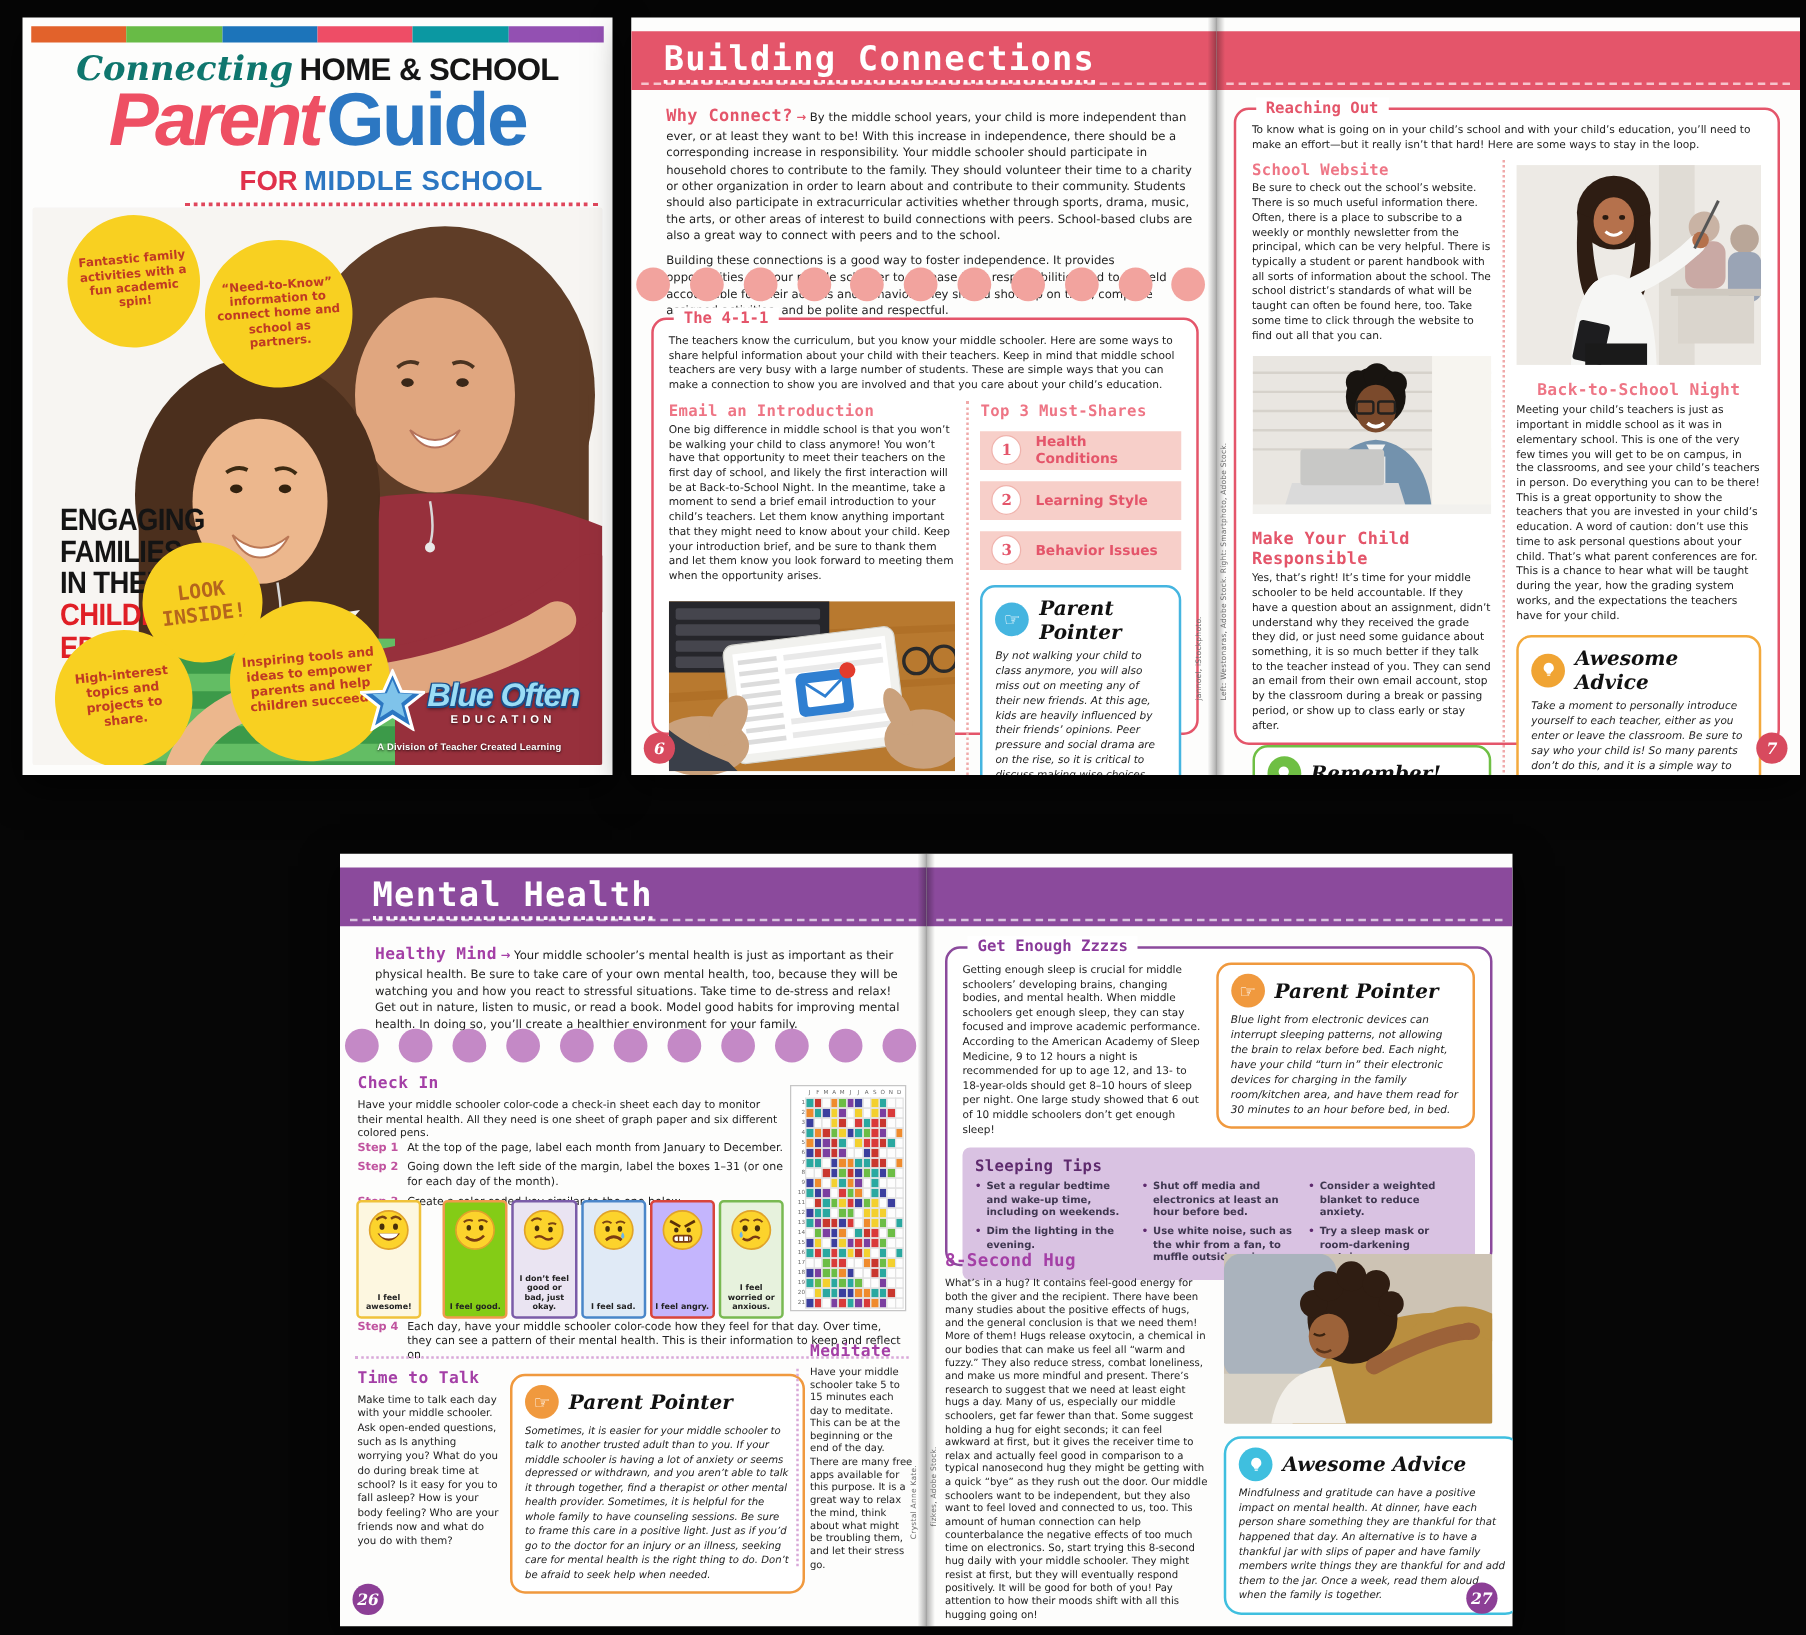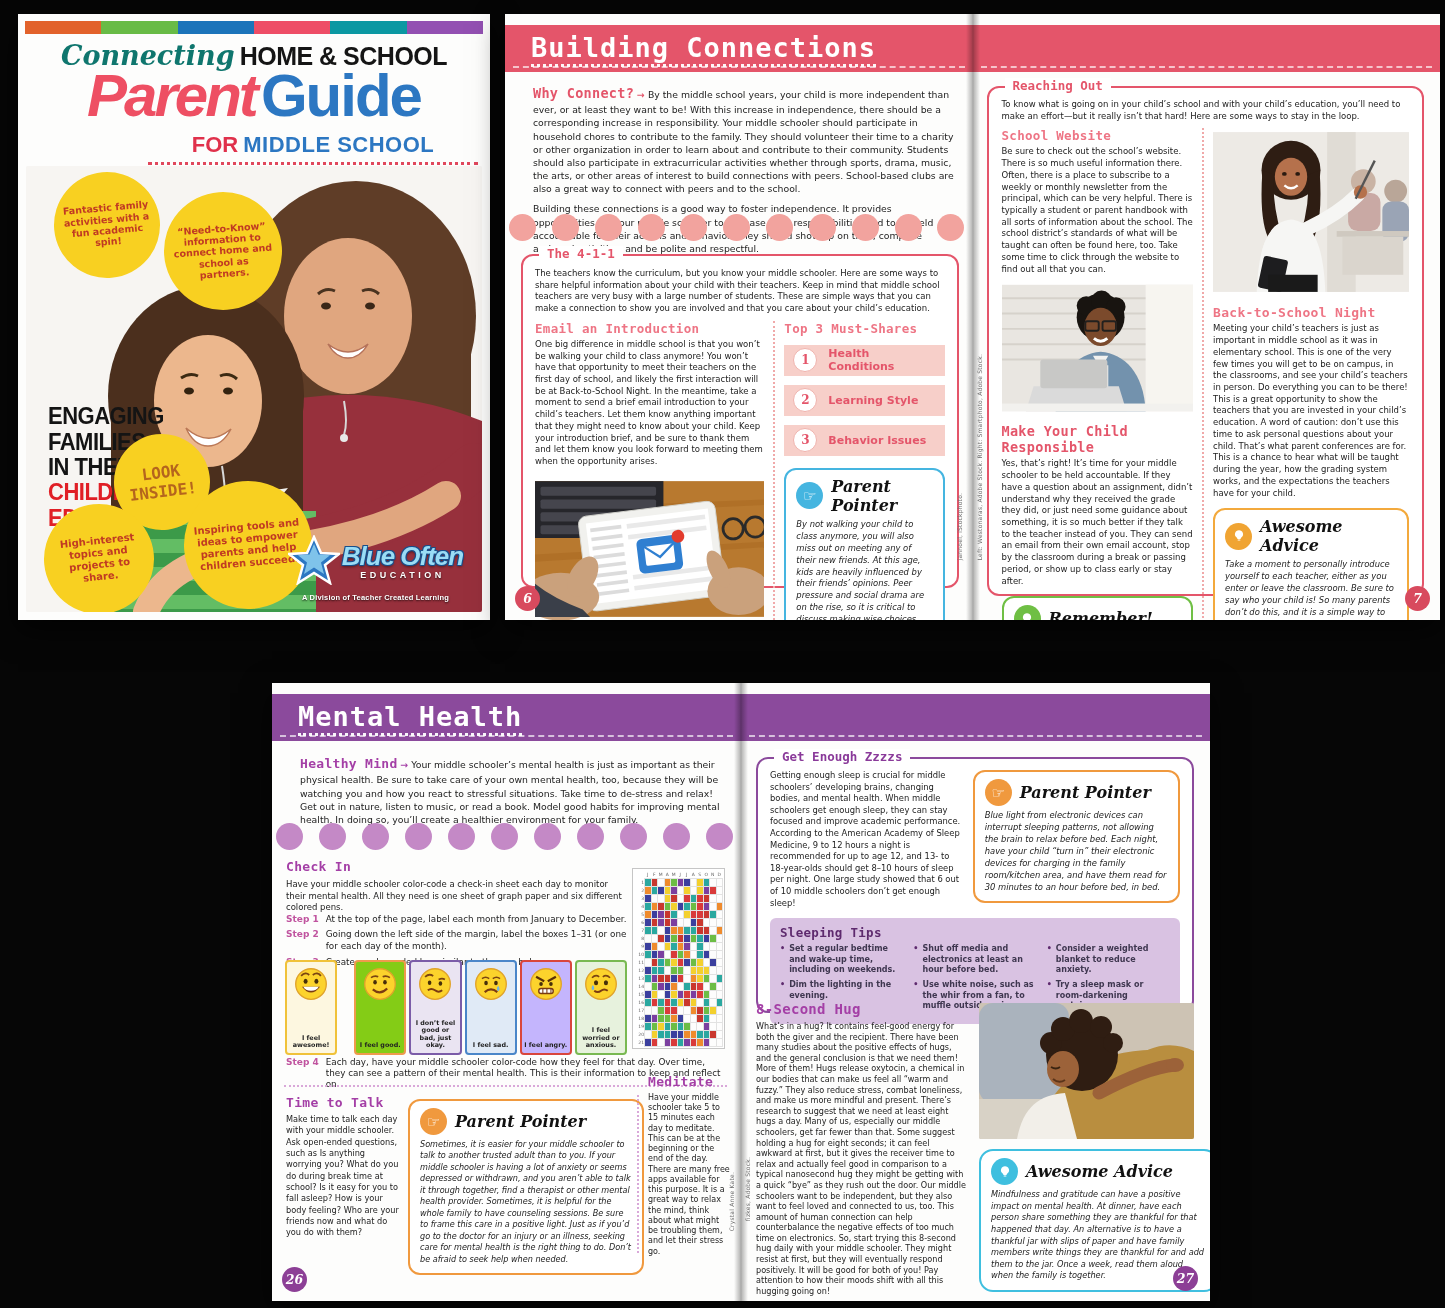--- a/index.html
+++ b/index.html
@@ -403,21 +403,21 @@
                 <path d="M75 56 q7 6 14 0" stroke="#fff" stroke-width="2.5" fill="none"></path>
                 <path d="M46 168 C48 112 62 94 82 92 C102 94 116 112 118 168 Z" fill="#f6f6f4"></path>
                 <path d="M98 102 C120 92 138 80 152 66" stroke="#f6f6f4" stroke-width="15" fill="none" stroke-linecap="round"></path>
                 <circle cx="155" cy="63" r="7" fill="#b5714c"></circle>
                 <line x1="150" y1="70" x2="170" y2="30" stroke="#555" stroke-width="2.5"></line>
                 <path d="M70 104 C60 116 56 128 58 140" stroke="#f6f6f4" stroke-width="14" fill="none" stroke-linecap="round"></path>
                 <rect x="50" y="132" width="26" height="34" rx="3" fill="#1d1d1f" transform="rotate(12 63 149)"></rect>
                 <rect x="58" y="150" width="52" height="18" fill="#1a1a1a"></rect>
               </svg>
             </div>
-            <div class="tw head-pink" style="margin-top:9px;font-size:13px;">Back-to-School Night</div>
+            <div class="tw head-pink" style="margin-top:9px;font-size:13px;text-align:center;">Back-to-School Night</div>
             <p class="body-xs" style="margin-top:3px;">Meeting your child’s teachers is just as important in middle school as it was in elementary school.  This is one of the very few times you will get to be on campus, in the classrooms, and see your child’s teachers in person. Do everything you can to be there!  This is a great opportunity to show the teachers that you are invested in your child’s education. A word of caution: don’t use this time to ask personal questions about your child. That’s what parent conferences are for. This is a chance to hear what will be taught during the year, how the grading system works, and the expectations the teachers have for your child.</p>
             <div class="cbox" style="border-color:#f3a93c;margin-top:9px;">
               <div class="chead">
                 <span class="picon" style="background:#f0a433;">
                   <svg width="14" height="14" viewBox="0 0 24 24">
                       <path d="M12 2a7 7 0 0 0-4 12.7c.8.6 1.3 1.5 1.3 2.3h5.4c0-.8.5-1.7 1.3-2.3A7 7 0 0 0 12 2z" fill="#fff"></path>
                       <rect x="9.6" y="18" width="4.8" height="1.8" rx=".9" fill="#fff"></rect>
                     </svg>
                 </span>
                 <span class="script ctitle">Awesome Advice</span>

